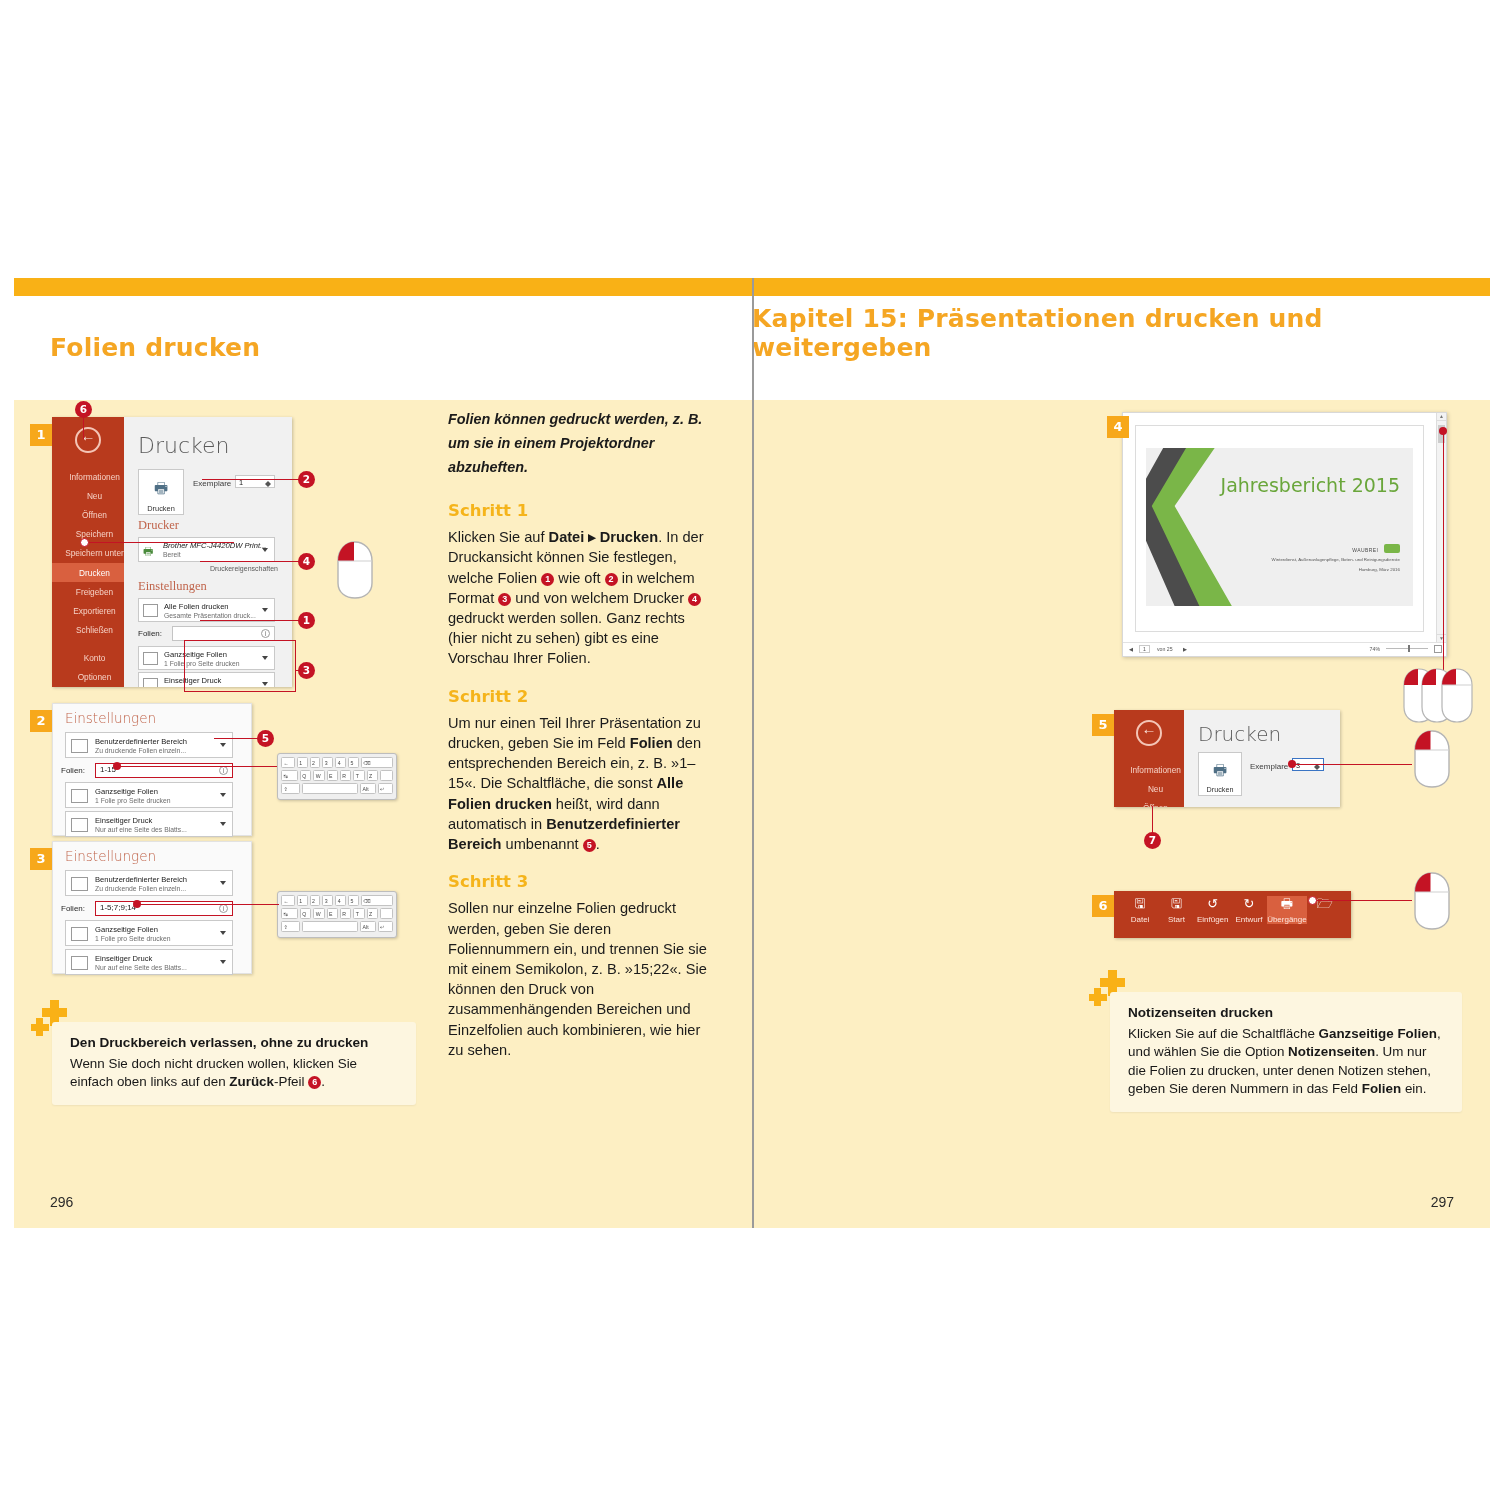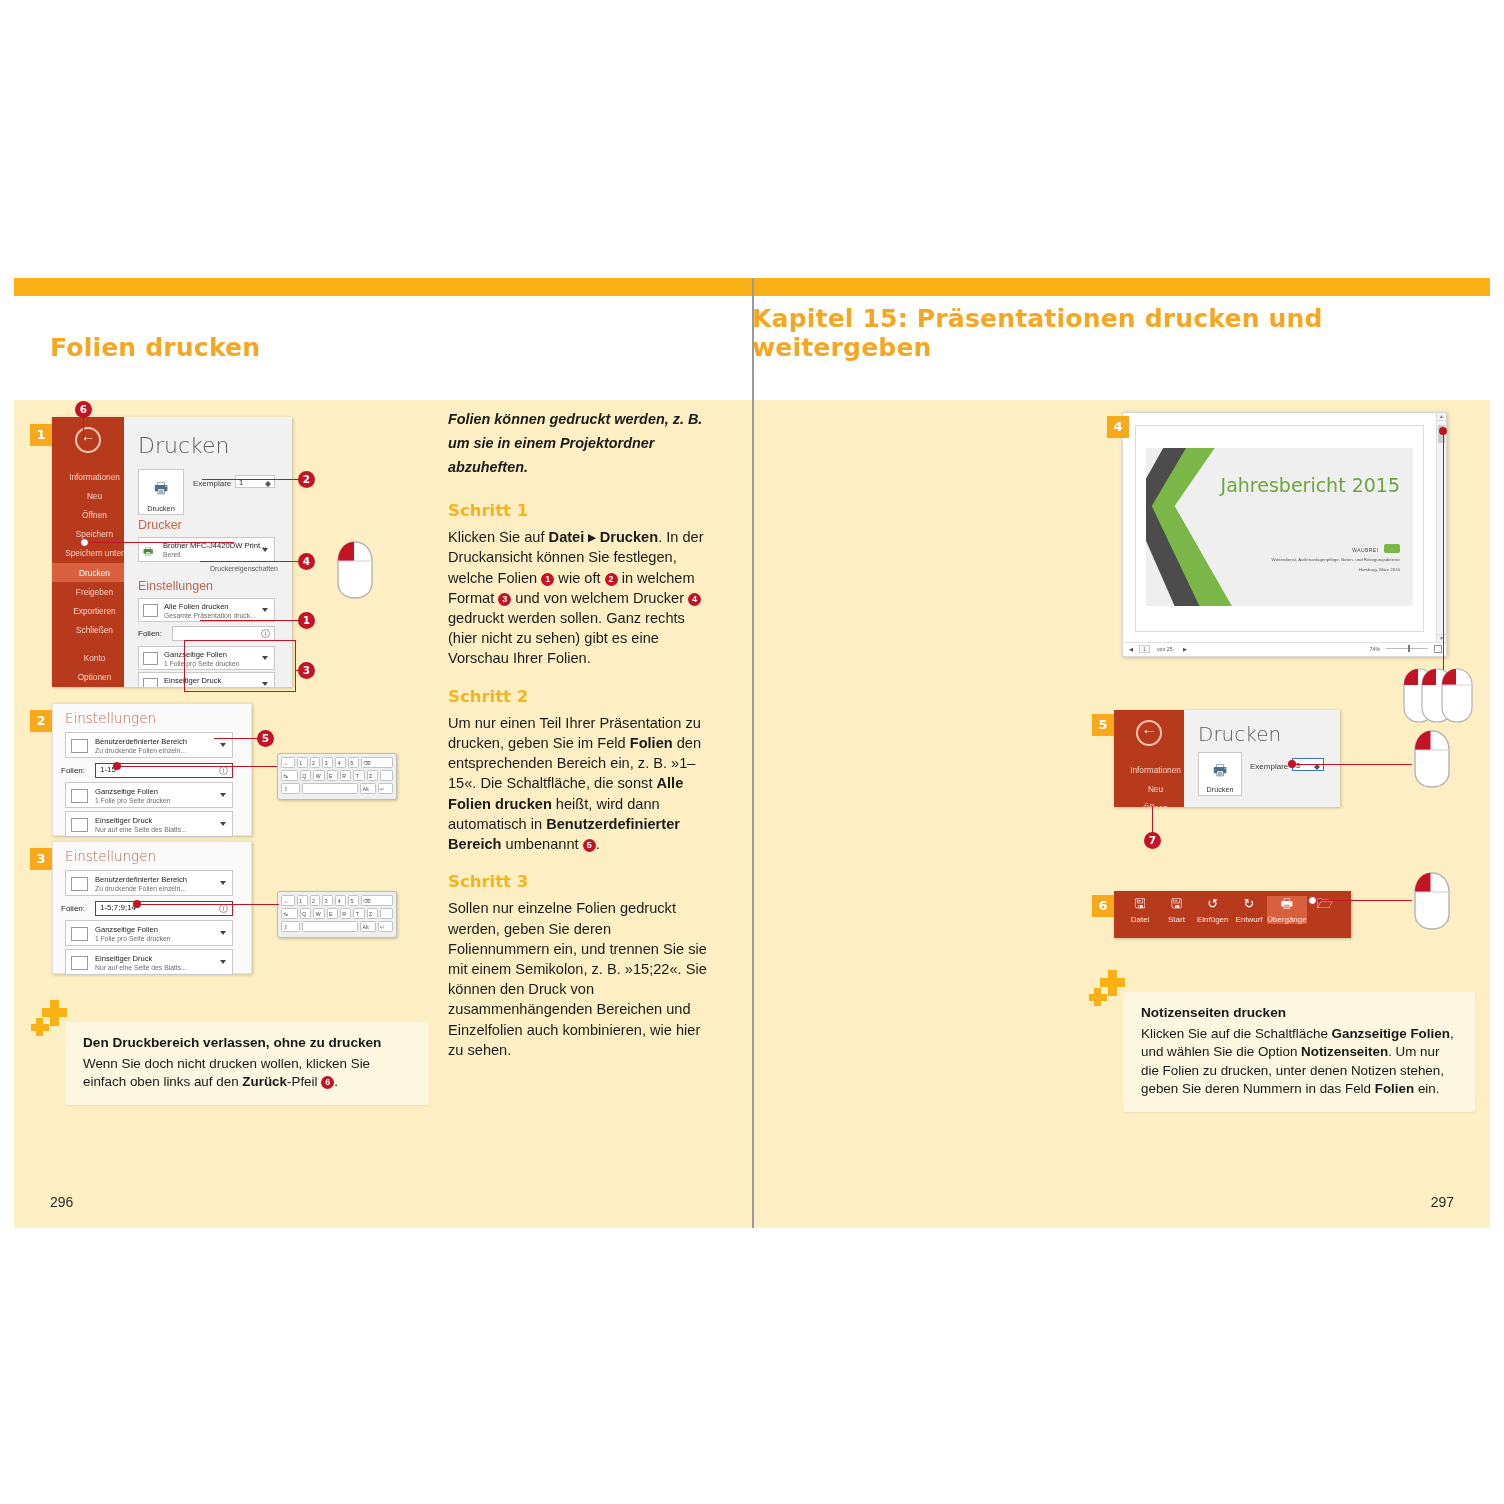--- a/index.html
+++ b/index.html
@@ -36,21 +36,21 @@
   p.step { margin-bottom:4px; }
   b { font-weight:bold; }
   .cnum {
     display:inline-block; width:13px; height:13px; border-radius:50%;
     background:#c41324; color:#fff; font-size:9px; line-height:13px;
     text-align:center; vertical-align:1px; font-weight:bold;
   }
 
   
   .tip { position:absolute; background:#fdf6e0; border-radius:3px; padding:12px 16px 13px 18px;
-         font-size:13.4px; line-height:18.6px; color:#181818; box-shadow:0 1px 2px rgba(0,0,0,.06);margin-left:13px; }
+         font-size:13.4px; line-height:18.6px; color:#181818; box-shadow:0 1px 2px rgba(0,0,0,.06); }
   .tip .tt { font-weight:bold; display:block; margin-bottom:2px; font-size:13.6px;}
   .plus { position:absolute; width:44px; height:40px; }
   .plus .p1, .plus .p2 { position:absolute; background:#f9b116; }
   .plus .p1 { left:16px; top:0; width:9px; height:26px; }
   .plus .p1b { position:absolute; left:8px; top:8px; width:25px; height:9px; background:#f9b116;}
   .plus .p2 { left:2px; top:18px; width:7px; height:18px; }
   .plus .p2b { position:absolute; left:-3px; top:24px; width:18px; height:7px; background:#f9b116;}
 
   
   .pgnum { position:absolute; bottom:18px; font-size:14px; color:#2a2a2a; }
@@ -79,21 +79,21 @@
   .bs-side .backbtn { width:26px; height:26px; border:2px solid #f4c5b6; border-radius:50%;
                       margin:10px auto 14px; position:relative; }
   .bs-side .backbtn::after { content:"←"; position:absolute; left:0; right:0; top:-2px;
                              text-align:center; color:#fbe5dd; font-size:15px; }
   .bs-item { color:#f6d2c6; font-size:8.3px; padding:4.6px 0 4.6px 13px; white-space:nowrap;text-align:center; }
   .bs-item.sel { background:#d9603f; color:#fff; }
   .bs-sep { height:9px; }
   .bs-main { position:absolute; top:0; right:0; bottom:0; background:#f1f1f1; }
   .bs-h1 { font-size:22px; color:#5a5a5a; font-weight:300; font-family:"DejaVu Sans", sans-serif; }
   .bs-label { font-size:8px; color:#3c3c3c; }
-  .bs-sect { font-size:12.5px; color:#c0654c; font-weight:300; font-family:Liberation Sans, sans-serif;text-align:right;}
+  .bs-sect { font-size:12.5px; color:#c0654c; font-weight:300; font-family:Liberation Serif, serif;text-align:right;}
   .bs-box { background:#fff; border:1px solid #c9c9c9; }
   .bs-combo { background:#fff; border:1px solid #c9c9c9; position:relative; }
   .bs-combo .t1 { font-size:7.6px; color:#202020; }
   .bs-combo .t2 { font-size:6.8px; color:#6d6d6d; }
   .bs-combo .car { position:absolute; right:6px; top:50%; margin-top:-2px;
                    border-left:3.2px solid transparent; border-right:3.2px solid transparent;
                    border-top:4px solid #444; }
   .mini-ico { border:1px solid #9a9a9a; background:#fff; }
   .spin { position:absolute; right:2px; top:2px; bottom:2px; width:9px; }
   .spin i { display:block; height:45%; position:relative; }
@@ -191,21 +191,21 @@
             <span style="font-size:7.4px; color:#1b1b1b; position:absolute; left:3px; top:2px;">1</span>
             <span class="spin">
                 <i class="up"></i>
                 <i class="dn"></i>
               </span>
           </div>
 
           <div class="bs-sect" style="position:absolute; left:14px; top:101px;">Drucker</div>
           <div class="bs-combo" style="position:absolute; left:14px; top:120px; width:137px; height:25px;">
             <div style="position:absolute; left:4px; top:5px; width:14px; height:13px; font-size:11px; color:#4a8b3c;">🖶</div>
-            <div class="t1" style="position:absolute; left:24px; top:3px;">Brother MFC-J4420DW Print...</div>
+            <div class="t1" style="position:absolute; left:24px; top:3px;font-style:italic;">Brother MFC-J4420DW Print...</div>
             <div class="t2" style="position:absolute; left:24px; top:13px;">Bereit</div>
             <span class="car"></span>
           </div>
           <div style="position:absolute; right:14px; top:148px; font-size:7px; color:#5b5b5b;">Druckereigenschaften</div>
 
           <div class="bs-sect" style="position:absolute; left:14px; top:162px;">Einstellungen</div>
 
           <div class="bs-combo" style="position:absolute; left:14px; top:181px; width:137px; height:24px;">
             <div class="mini-ico" style="position:absolute; left:4px; top:5px; width:15px; height:13px;"></div>
             <div class="t1" style="position:absolute; left:25px; top:3px;">Alle Folien drucken</div>

